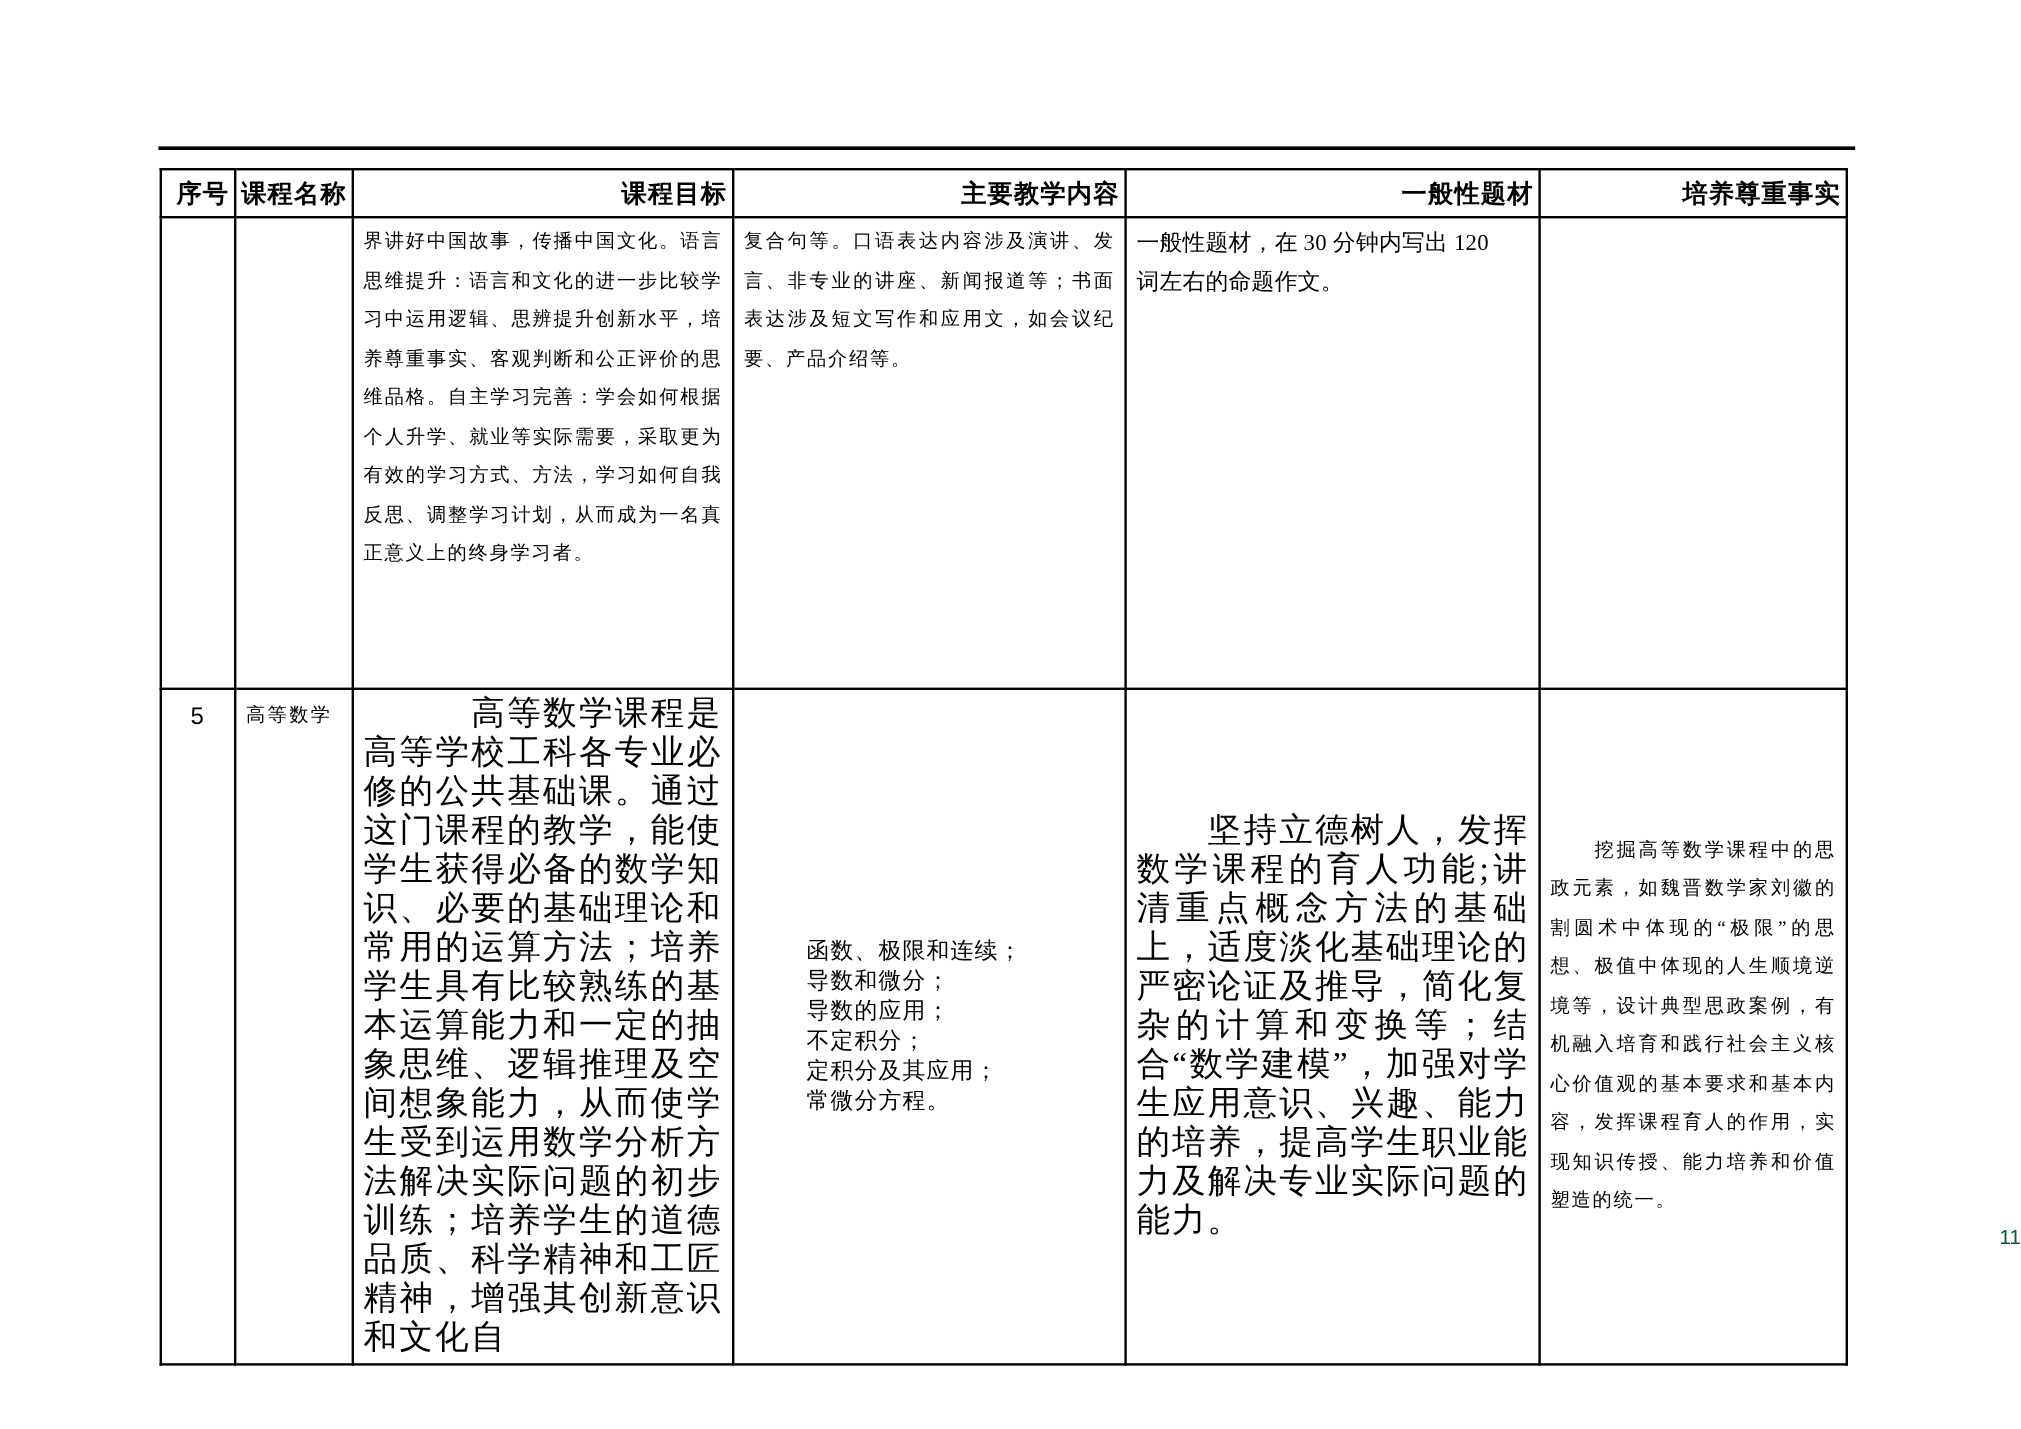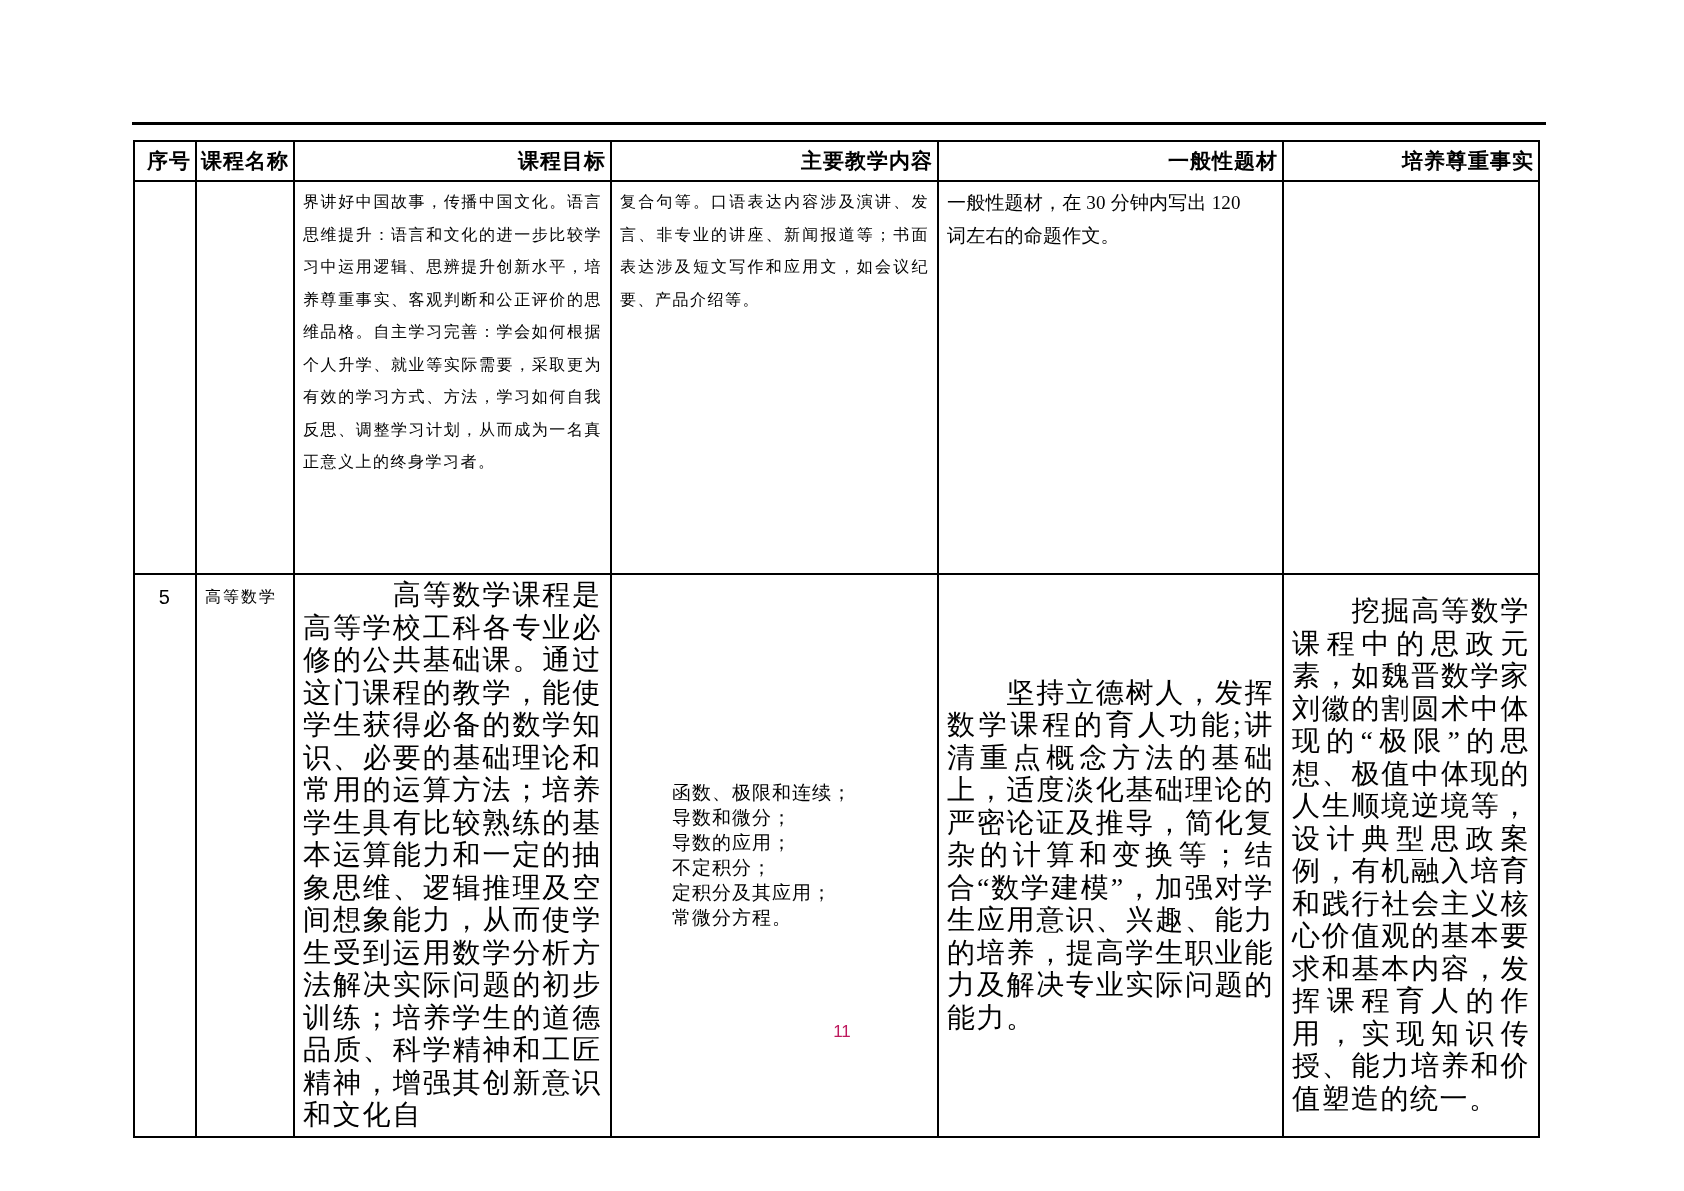--- a/index.html
+++ b/index.html
@@ -38,23 +38,23 @@
   .obj5{font-size:28px;letter-spacing:1.8px}
   .pre{white-space:pre-line}
   .req4{font-size:19px;letter-spacing:0.2px;line-height:33px}
   .list5{
     white-space:pre-line;vertical-align:middle;text-align:left;
     font-size:19px;line-height:25px;letter-spacing:1px;padding-left:60px;margin-left:24px;
   }
   .mid{vertical-align:middle}
   .pagenum{
     position:absolute;top:1022px;left:0;width:100%;
-    text-align:center;
+    text-align:right;
     font-family:"Liberation Sans","DejaVu Sans",sans-serif;
-    font-size:17px;color:#be185d;
+    font-size:17px;color:#14532d;
   }
 </style>
 </head>
 <body>
 
 <div class="top-rule"></div>
 
 <table class="course">
   <colgroup>
     <col style="width:62px">
@@ -88,18 +88,18 @@
       <td class="seq">5</td>
       <td class="cname">高等数学</td>
       <td class="jt obj5">　　　高等数学课程是高等学校工科各专业必修的公共基础课。通过这门课程的教学，能使学生获得必备的数学知识、必要的基础理论和常用的运算方法；培养学生具有比较熟练的基本运算能力和一定的抽象思维、逻辑推理及空间想象能力，从而使学生受到运用数学分析方法解决实际问题的初步训练；培养学生的道德品质、科学精神和工匠精神，增强其创新意识和文化自</td>
       <td class="list5">函数、极限和连续；
 导数和微分；
 导数的应用；
 不定积分；
 定积分及其应用；
 常微分方程。</td>
       <td class="jt mid" style="font-size:28px">　　坚持立德树人，发挥数学课程的育人功能;讲清重点概念方法的基础上，适度淡化基础理论的严密论证及推导，简化复杂的计算和变换等；结合“数学建模”，加强对学生应用意识、兴趣、能力的培养，提高学生职业能力及解决专业实际问题的能力。</td>
-      <td class="jt mid" style="font-size:28px">　　挖掘高等数学课程中的思政元素，如魏晋数学家刘徽的割圆术中体现的“极限”的思想、极值中体现的人生顺境逆境等，设计典型思政案例，有机融入培育和践行社会主义核心价值观的基本要求和基本内容，发挥课程育人的作用，实现知识传授、能力培养和价值塑造的统一。</td>
+      <td class="jt mid" style="font-size:16px">　　挖掘高等数学课程中的思政元素，如魏晋数学家刘徽的割圆术中体现的“极限”的思想、极值中体现的人生顺境逆境等，设计典型思政案例，有机融入培育和践行社会主义核心价值观的基本要求和基本内容，发挥课程育人的作用，实现知识传授、能力培养和价值塑造的统一。</td>
     </tr>
   </tbody>
 </table>
 
 <div class="pagenum">11</div>
 
 </body></html>

